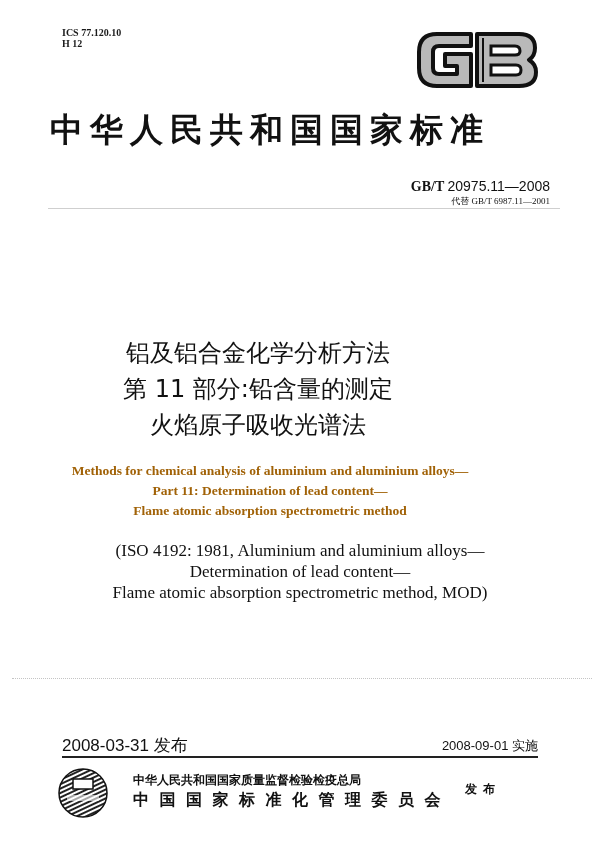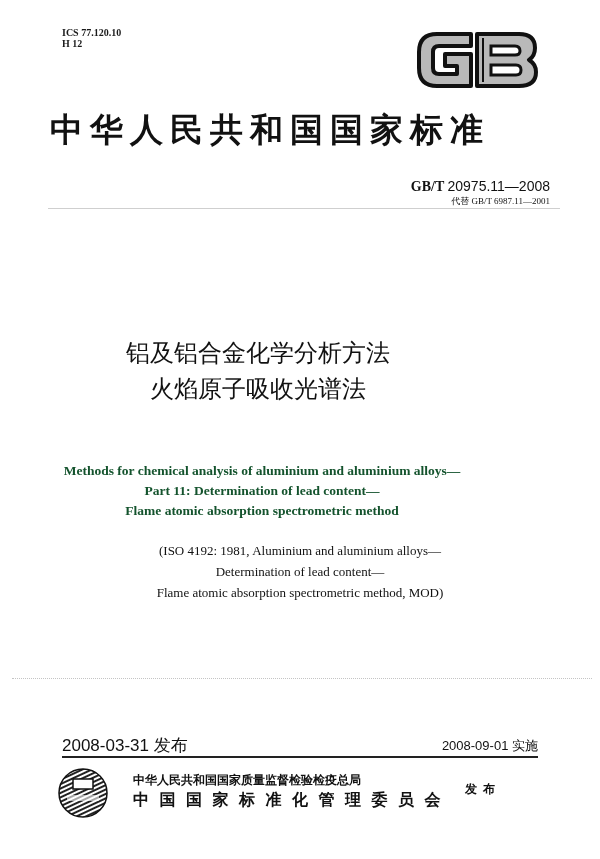--- a/index.html
+++ b/index.html
@@ -85,38 +85,38 @@
       text-align: center;
       font-family: "DejaVu Sans", sans-serif;
       font-size: 24px;
       line-height: 36px;
       color: #111;
     }
     .cn-title div { white-space: nowrap; }
 
     
     .en-title {
-      left: 0; top: 461px;
+      left: 8px; top: 461px;
       width: 524px;
       text-align: center;
       font-family: "Liberation Serif", serif;
       font-weight: bold;
       font-size: 13.5px;
       line-height: 20px;
-      color: #14532d;
+      color: #a16207;
     }
     .en-title div { white-space: nowrap; }
 
     
     .iso-ref {
       left: 0; top: 540px;
       width: 600px;
       text-align: center;
       font-family: "Liberation Serif", serif;
-      font-size: 13px;
+      font-size: 17px;
       line-height: 21px;
       color: #111;
     }
     .iso-ref div { white-space: nowrap; }
 
     
     .scan-line {
       left: 12px; top: 678px;
       width: 580px; height: 0;
       border-top: 1px dotted #c4c4c4;
@@ -204,20 +204,21 @@
     <span>GB/T</span>
     <span class="num">20975.11—2008</span>
   </div>
   <div class="replace">代替 GB/T 6987.11—2001</div>
 </div>
 
 <div class="abs top-rule"></div>
 
 <div class="abs cn-title">
   <div>铝及铝合金化学分析方法</div>
+  <div>第 11 部分:铅含量的测定</div>
   <div>火焰原子吸收光谱法</div>
 </div>
 
 <div class="abs en-title">
   <div>Methods for chemical analysis of aluminium and aluminium alloys—</div>
   <div>Part 11: Determination of lead content—</div>
   <div>Flame atomic absorption spectrometric method</div>
 </div>
 
 <div class="abs iso-ref">

